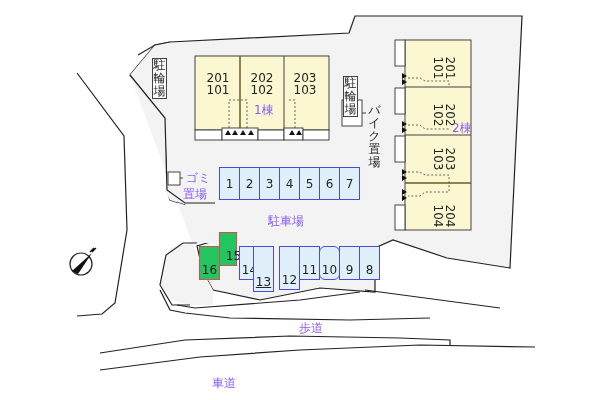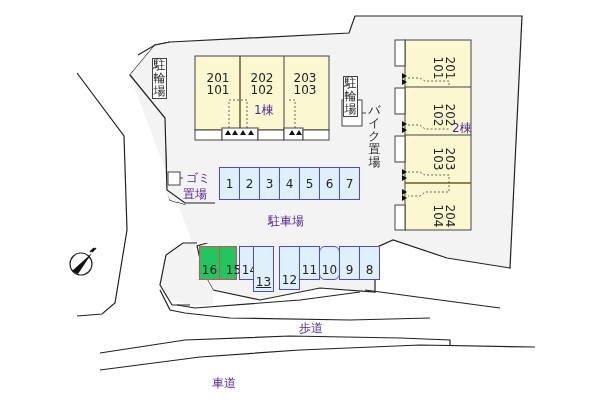--- a/index.html
+++ b/index.html
@@ -1,18 +1,18 @@
 <!DOCTYPE html>
 <html><head>
 <meta charset="utf-8">
 <style>
   html,body{margin:0;padding:0;background:#ffffff;}
   body{width:600px;height:400px;position:relative;overflow:hidden;font-family:"DejaVu Sans","Liberation Sans",sans-serif;color:#222;}
   svg{position:absolute;left:0;top:0;}
-  .lbl{position:absolute;font-size:12px;line-height:12px;color:#4c1d95;white-space:nowrap;text-align:right;}
+  .lbl{position:absolute;font-size:12px;line-height:12px;color:#8b5cf6;white-space:nowrap;text-align:right;}
   .vlbl{position:absolute;font-size:12px;line-height:13px;width:13px;text-align:center;color:#222;}
   .boxed{border:1px solid #444;background:#fff;}
   .unit{position:absolute;font-size:12px;line-height:12px;text-align:center;color:#222;}
   .rot{position:absolute;font-size:12px;line-height:12px;transform:rotate(90deg);transform-origin:center center;text-align:center;color:#222;}
   .space{position:absolute;box-sizing:border-box;font-size:12px;display:flex;align-items:center;justify-content:center;color:#222;}
   .space.blue{background:#dff0fb;border:1px solid #4b4bd8;}
   .space.pink{background:#22c55e;border:1px solid #d84b5a;}
   .space.bot{align-items:flex-end;padding-bottom:2px;}
 </style>
 </head>
@@ -146,21 +146,21 @@
   <div class="space blue" style="left:239px;top:167px;width:21px;height:33px;">2</div>
   <div class="space blue" style="left:259px;top:167px;width:21px;height:33px;">3</div>
   <div class="space blue" style="left:279px;top:167px;width:21px;height:33px;">4</div>
   <div class="space blue" style="left:299px;top:167px;width:21px;height:33px;">5</div>
   <div class="space blue" style="left:319px;top:167px;width:21px;height:33px;">6</div>
   <div class="space blue" style="left:339px;top:167px;width:21px;height:33px;">7</div>
 </div>
 
 <div>
   <div class="space pink bot" style="left:199px;top:246px;width:21px;height:34px;">16</div>
-  <div class="space pink bot" style="left:219px;top:246px;width:18px;height:34px;padding-left:11px;">15</div>
+  <div class="space pink bot" style="left:219px;top:232px;width:18px;height:34px;padding-left:11px;">15</div>
   <div class="space blue bot" style="left:239px;top:246px;width:21px;height:34px;">14</div>
   <div class="space blue bot" style="left:253px;top:246px;width:21px;height:46px;text-decoration:underline;">13</div>
   <div class="space blue bot" style="left:279px;top:246px;width:21px;height:44px;">12</div>
   <div class="space blue bot" style="left:299px;top:246px;width:21px;height:34px;">11</div>
   <div class="space blue bot" style="left:319px;top:246px;width:21px;height:34px;border-radius:6px;">10</div>
   <div class="space blue bot" style="left:339px;top:246px;width:21px;height:34px;">9</div>
   <div class="space blue bot" style="left:359px;top:246px;width:21px;height:34px;">8</div>
 </div>
 
 <div class="lbl" style="left:299px;top:322px;">歩道</div>

